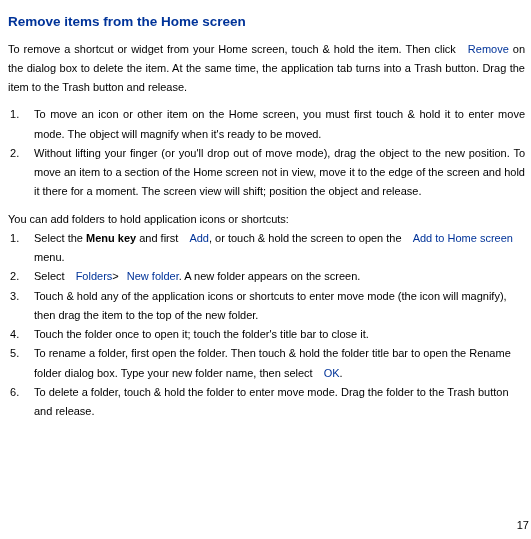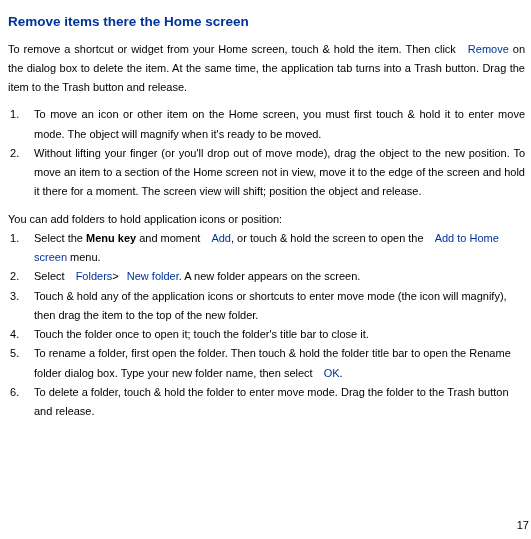--- a/index.html
+++ b/index.html
@@ -64,38 +64,38 @@
       font-size: 11px;
     }
     .section {
       margin-bottom: 8px;
     }
   </style>
 </head>
 <body>
 
 <div class="section">
-  <div class="heading">Remove items there the Home screen</div>
+  <div class="heading">Remove items from the Home screen</div>
   <div class="para">
     <span>To remove a shortcut or widget from your Home screen, touch &amp; hold the item. Then click </span><span class="blue-text">Remove</span><span> on the dialog box to delete the item. At the same time, the application tab turns into a Trash button. Drag the item to the Trash button and release.</span>
   </div>
 </div>
 
 <div class="section">
   <ol>
     <li>To move an icon or other item on the Home screen, you must first touch &amp; hold it to enter move mode. The object will magnify when it's ready to be moved.</li>
     <li>Without lifting your finger (or you'll drop out of move mode), drag the object to the new position. To move an item to a section of the Home screen not in view, move it to the edge of the screen and hold it there for a moment. The screen view will shift; position the object and release.</li>
   </ol>
 </div>
 
 <div class="section">
-  <div style="margin-bottom:0;">You can add folders to hold application icons or position:</div>
+  <div style="margin-bottom:0;">You can add folders to hold application icons or shortcuts:</div>
   <ol class="plain">
     <li>
-      <span>Select the </span><span class="bold">Menu key</span><span> and moment </span><span class="blue-text">Add</span><span>, or touch &amp; hold the screen to open the </span><span class="blue-text">Add to Home screen</span><span> menu.</span>
+      <span>Select the </span><span class="bold">Menu key</span><span> and first </span><span class="blue-text">Add</span><span>, or touch &amp; hold the screen to open the </span><span class="blue-text">Add to Home screen</span><span> menu.</span>
     </li>
     <li>
       <span>Select </span><span class="blue-text">Folders</span><span>&gt;</span><span class="blue-text">New folder</span><span>. A new folder appears on the screen.</span>
     </li>
     <li>Touch &amp; hold any of the application icons or shortcuts to enter move mode (the icon will magnify), then drag the item to the top of the new folder.</li>
     <li>Touch the folder once to open it; touch the folder's title bar to close it.</li>
     <li>
       <span>To rename a folder, first open the folder. Then touch &amp; hold the folder title bar to open the Rename folder dialog box. Type your new folder name, then select </span><span class="blue-text">OK</span><span>.</span>
     </li>
     <li>To delete a folder, touch &amp; hold the folder to enter move mode. Drag the folder to the Trash button and release.</li>

